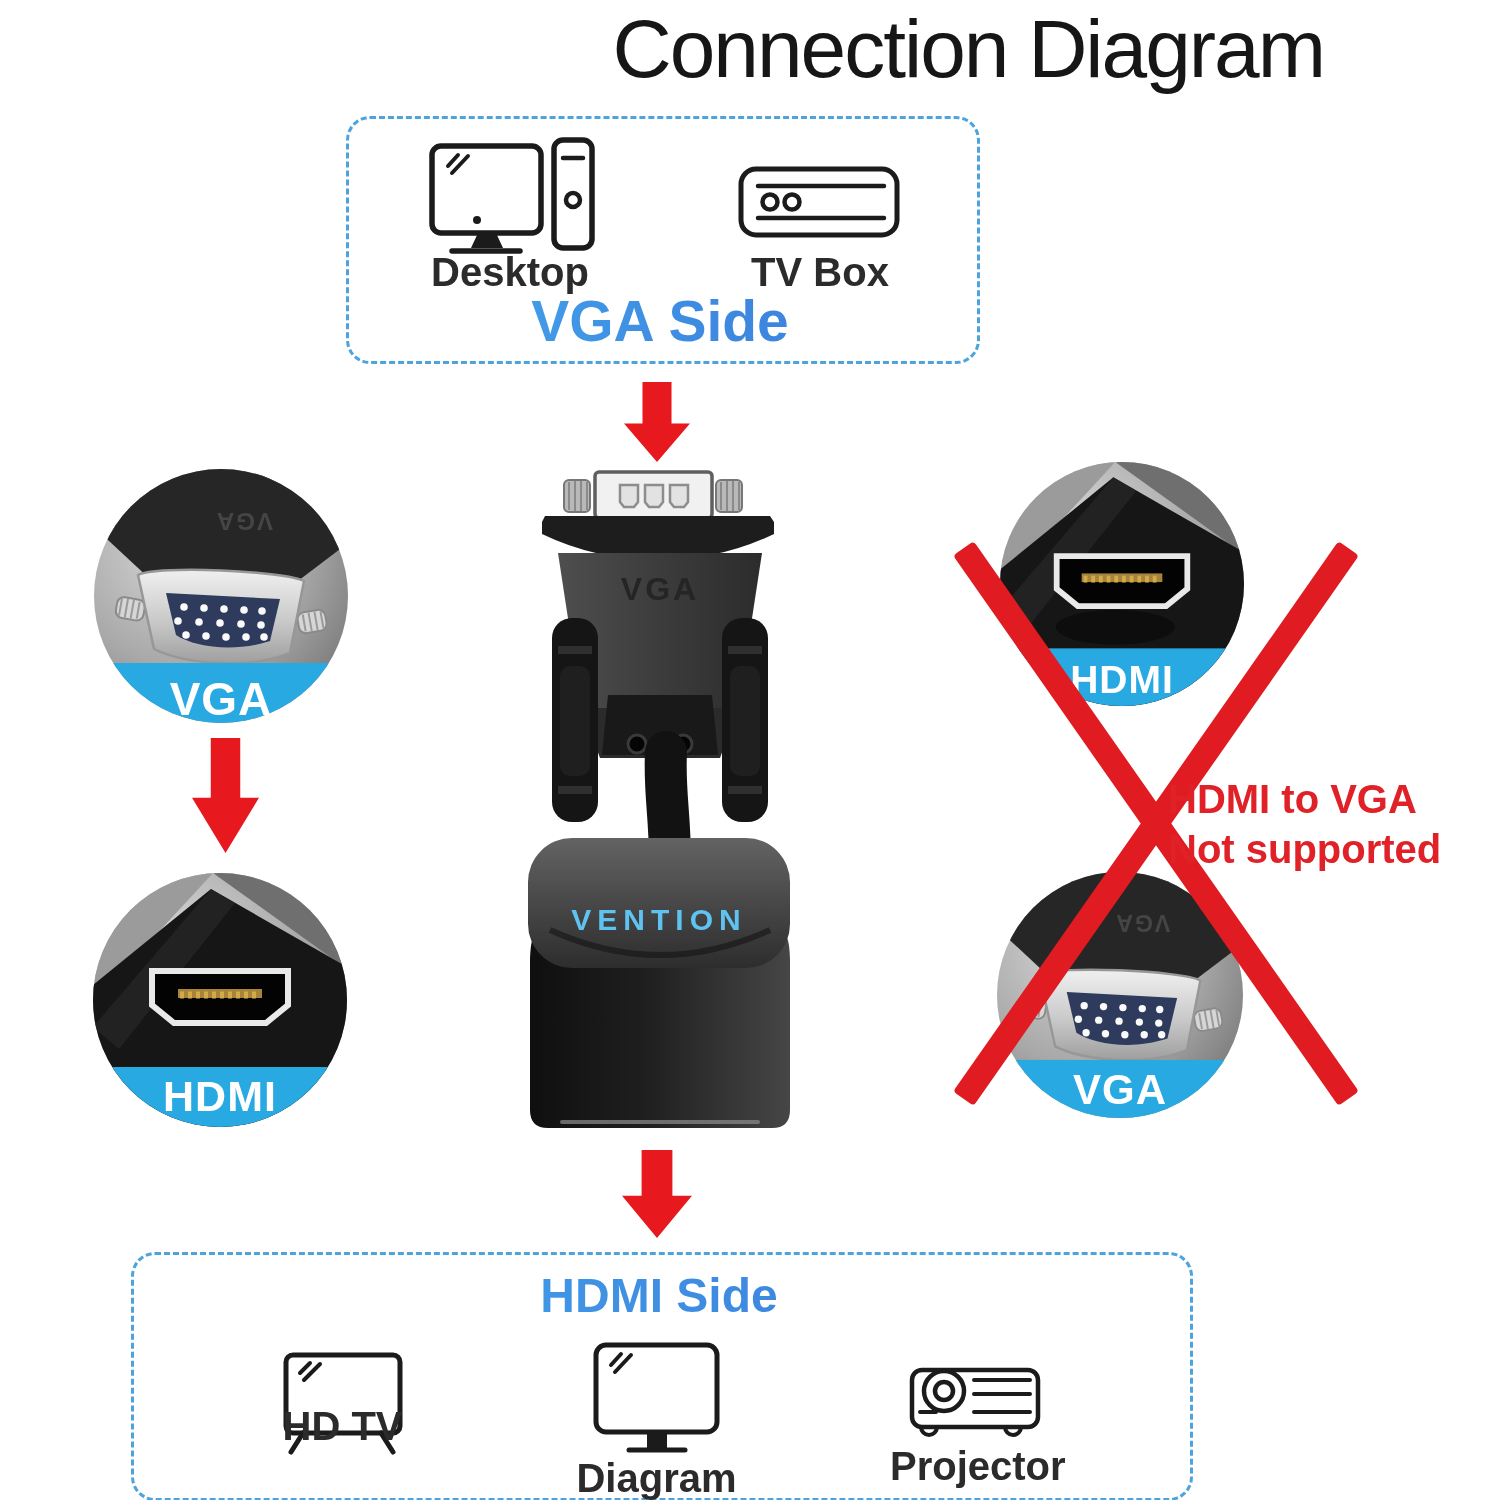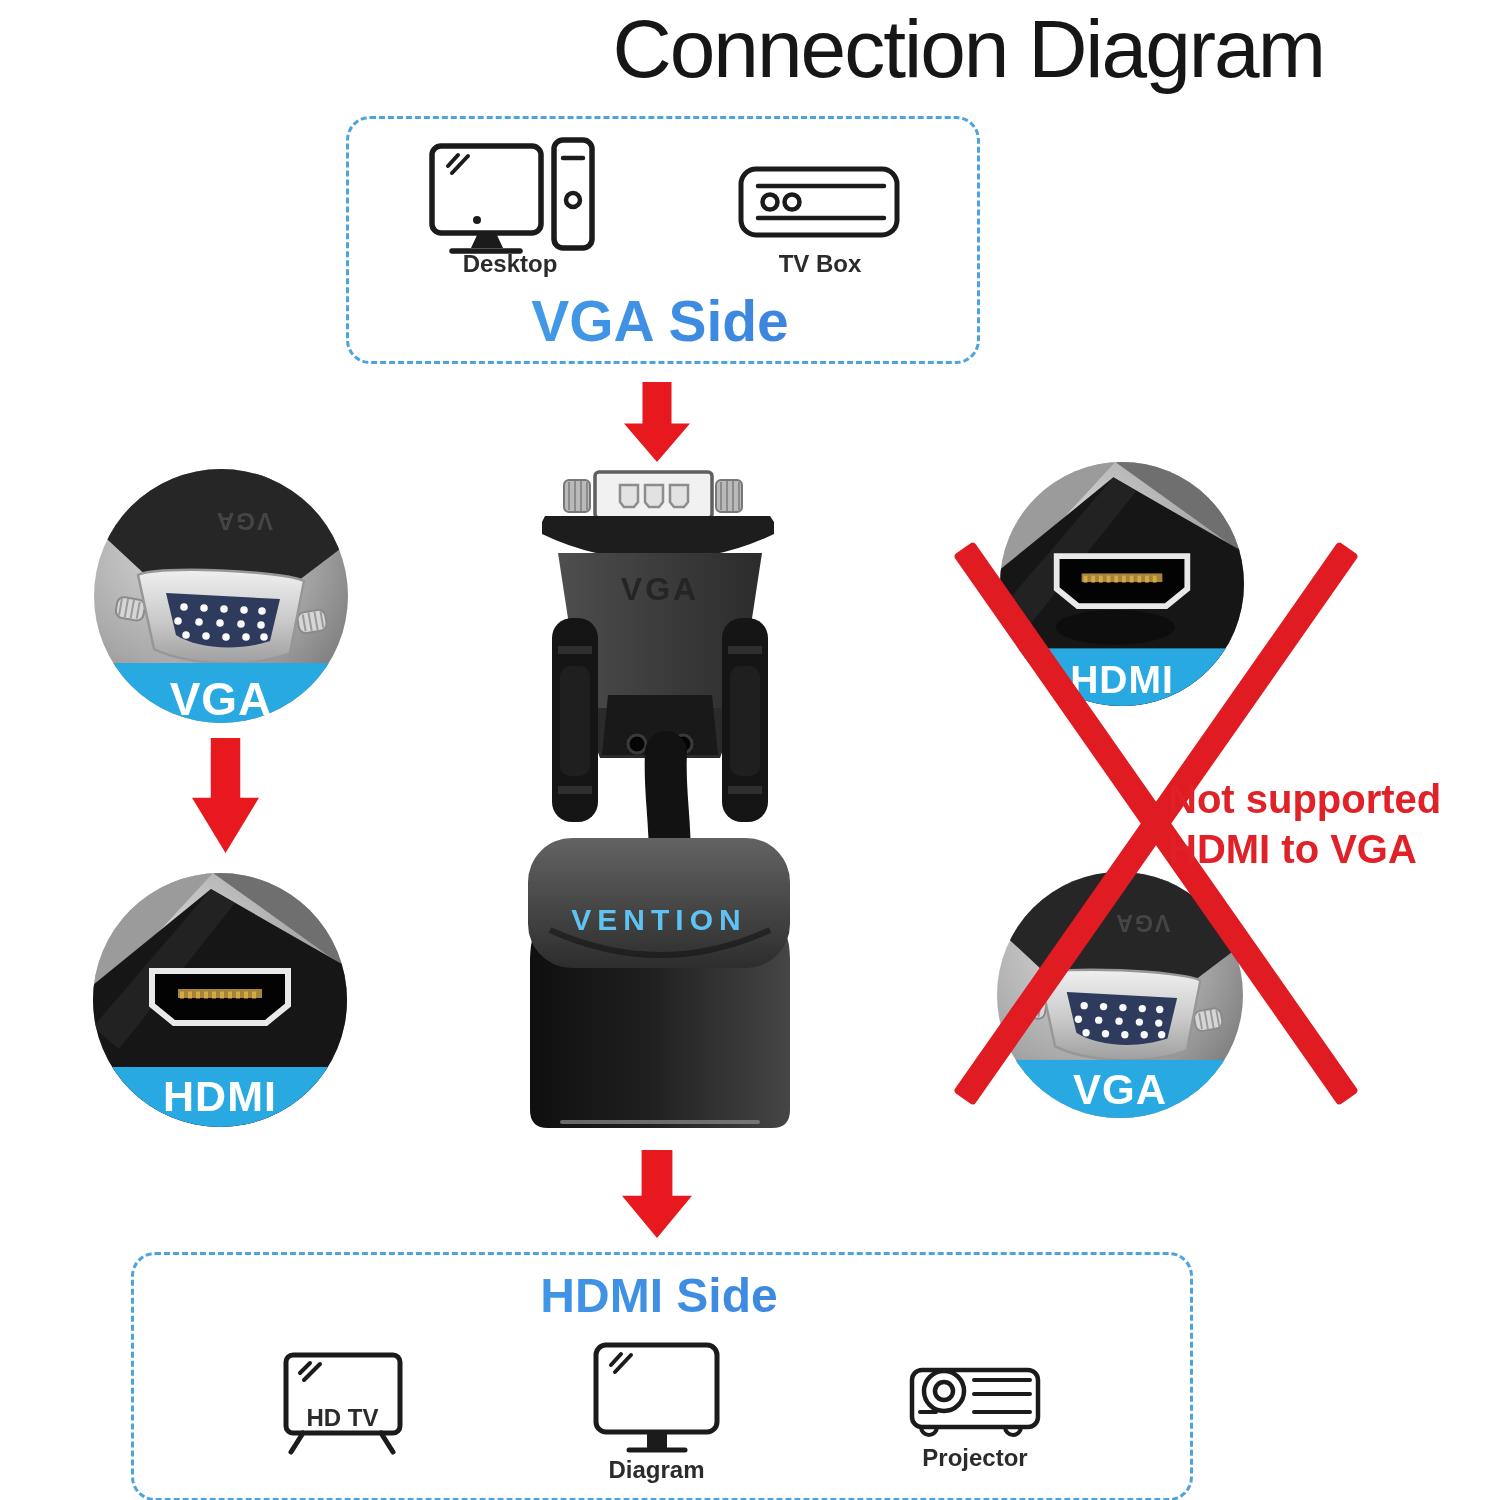--- a/index.html
+++ b/index.html
@@ -13,21 +13,21 @@
     left:0;top:2px;width:1324px;text-align:right;
     font-size:82px;font-weight:400;letter-spacing:-2px;color:#161616;
   }
   
   .dashed-box{
     border:3.5px dashed #4da3dd;border-radius:24px;background:#ffffff;
   }
   #top-box{left:346px;top:116px;width:628px;height:242px;}
   #bottom-box{left:131px;top:1252px;width:1056px;height:243px;}
   .device-label{
-    font-size:24px;font-weight:700;color:#2b2b2b;text-align:center;
+    font-size:40px;font-weight:700;color:#2b2b2b;text-align:center;
   }
   .side-label{
     font-weight:800;text-align:center;
     background:linear-gradient(90deg,#46abec 0%,#3e8ce2 55%,#3b76d6 100%);
     -webkit-background-clip:text;background-clip:text;
     -webkit-text-fill-color:transparent;color:#3f9ae4;
   }
   #vga-side-label{left:346px;top:288px;width:628px;font-size:57px;}
   #hdmi-side-label{left:131px;top:1268px;width:1056px;font-size:48px;}
   
@@ -244,22 +244,22 @@
 
   <svg class="abs" style="left:997px;top:872px" width="246" height="246" viewBox="0 0 254 254">
       <use href="#sym-vga"></use>
     </svg>
   <div class="abs band-label" id="label-vga-right">VGA</div>
 
   <div class="abs x-stroke" id="x-stroke-1"></div>
   <div class="abs x-stroke" id="x-stroke-2"></div>
 
   <div class="abs" id="warning">
+    <div>HDMI to VGA</div>
     <div>Not supported</div>
-    <div>HDMI to VGA</div>
   </div>
 
   <div class="abs red-arrow" id="arrow-bottom"></div>
 
   <div class="abs dashed-box" id="bottom-box"></div>
   <div class="abs side-label" id="hdmi-side-label">HDMI Side</div>
 
   <svg class="abs" style="left:283px;top:1352px" width="120" height="106" viewBox="0 0 120 106">
     <rect class="icon-stroke" x="3" y="3" width="114" height="78" rx="7" stroke-width="5"></rect>
     <path class="icon-stroke" d="M17 21 L27 11 M21 28 L37 12" stroke-width="4"></path>

